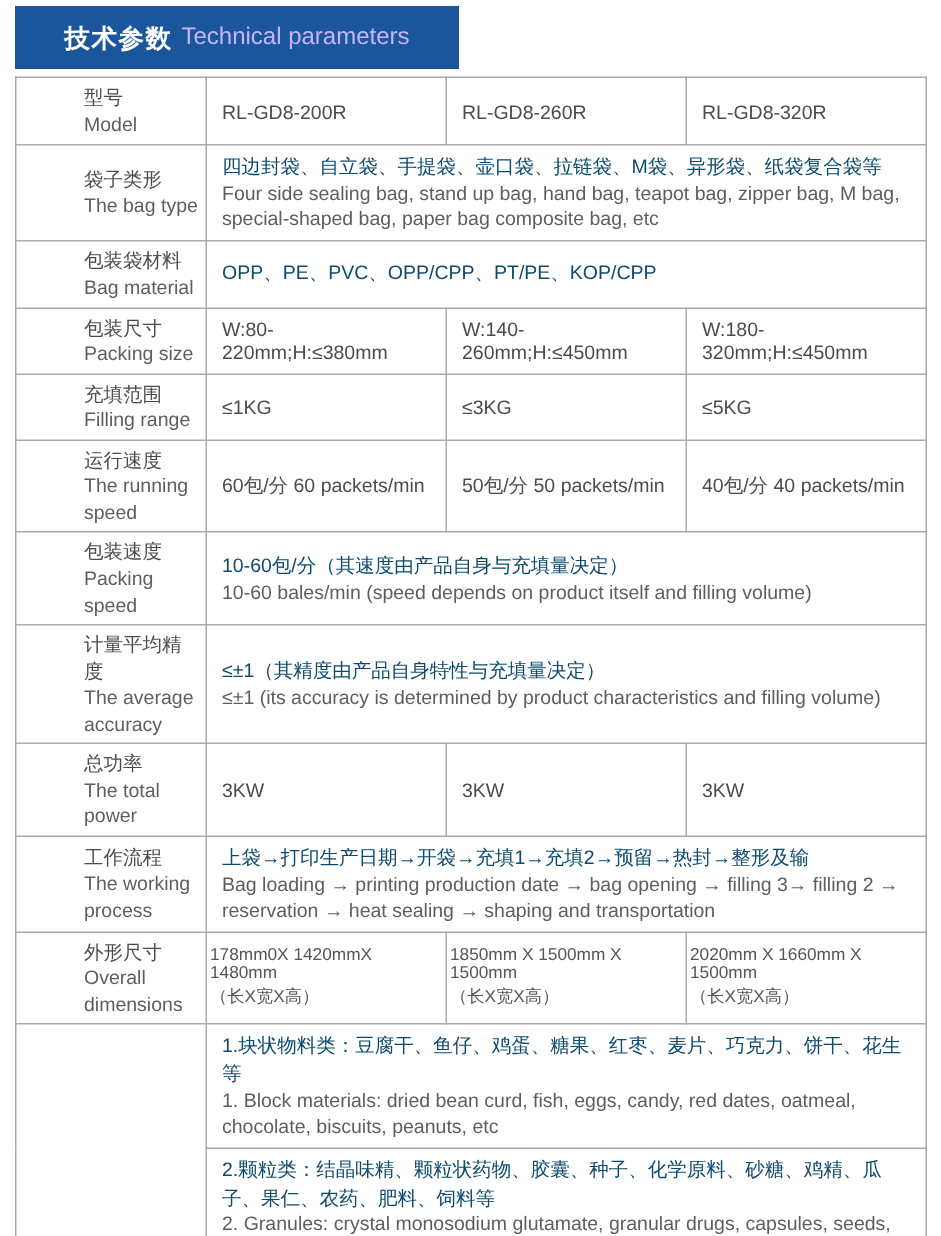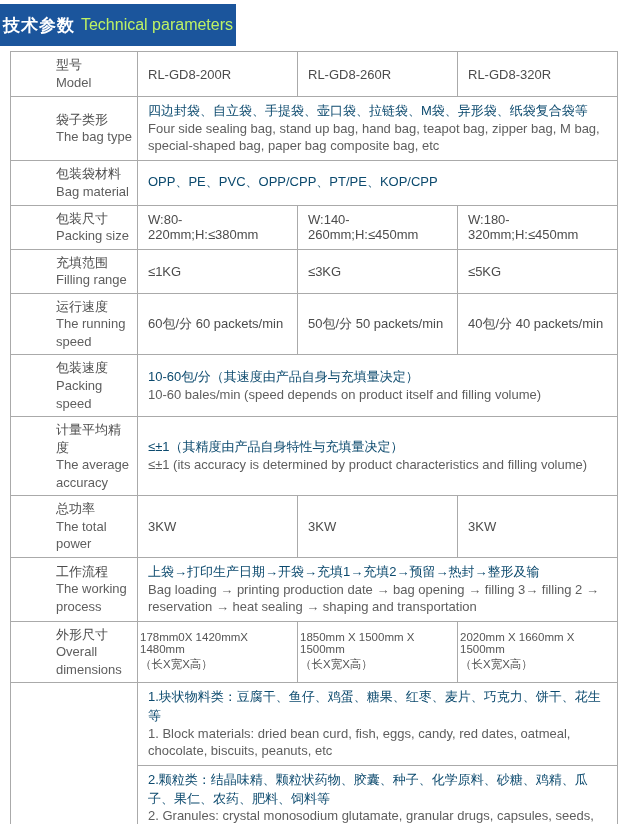--- a/index.html
+++ b/index.html
@@ -6,28 +6,28 @@
   html, body { background: #ffffff; }
   body {
     font-family: "Liberation Sans", "DejaVu Sans", sans-serif;
     width: 627px; height: 824px; position: relative;
     color: #525252;
   }
   .page { width: 627px; height: 824px; position: relative; background: #ffffff; overflow: hidden; }
 
   
   .banner {
-    position: absolute; left: 0; top: 4px;
-    width: 236px; height: 42px;
+    position: absolute; left: 10px; top: 4px;
+    width: 296px; height: 42px;
     background: #1b559c;
     display: flex; align-items: center; justify-content: center;
     gap: 6px;
   }
   .banner .zh-title { color: #ffffff; font-size: 17px; font-weight: bold; letter-spacing: 1px; }
-  .banner .en-title { color: #bef264; font-size: 16px; }
+  .banner .en-title { color: #c4b5fd; font-size: 16px; }
 
   
   table.spec {
     position: absolute; left: 10px; top: 51px;
     width: 607px;
     border-collapse: collapse;
     table-layout: fixed;
   }
   table.spec col.c-label { width: 127px; }
   table.spec col.c-data  { width: 160px; }

